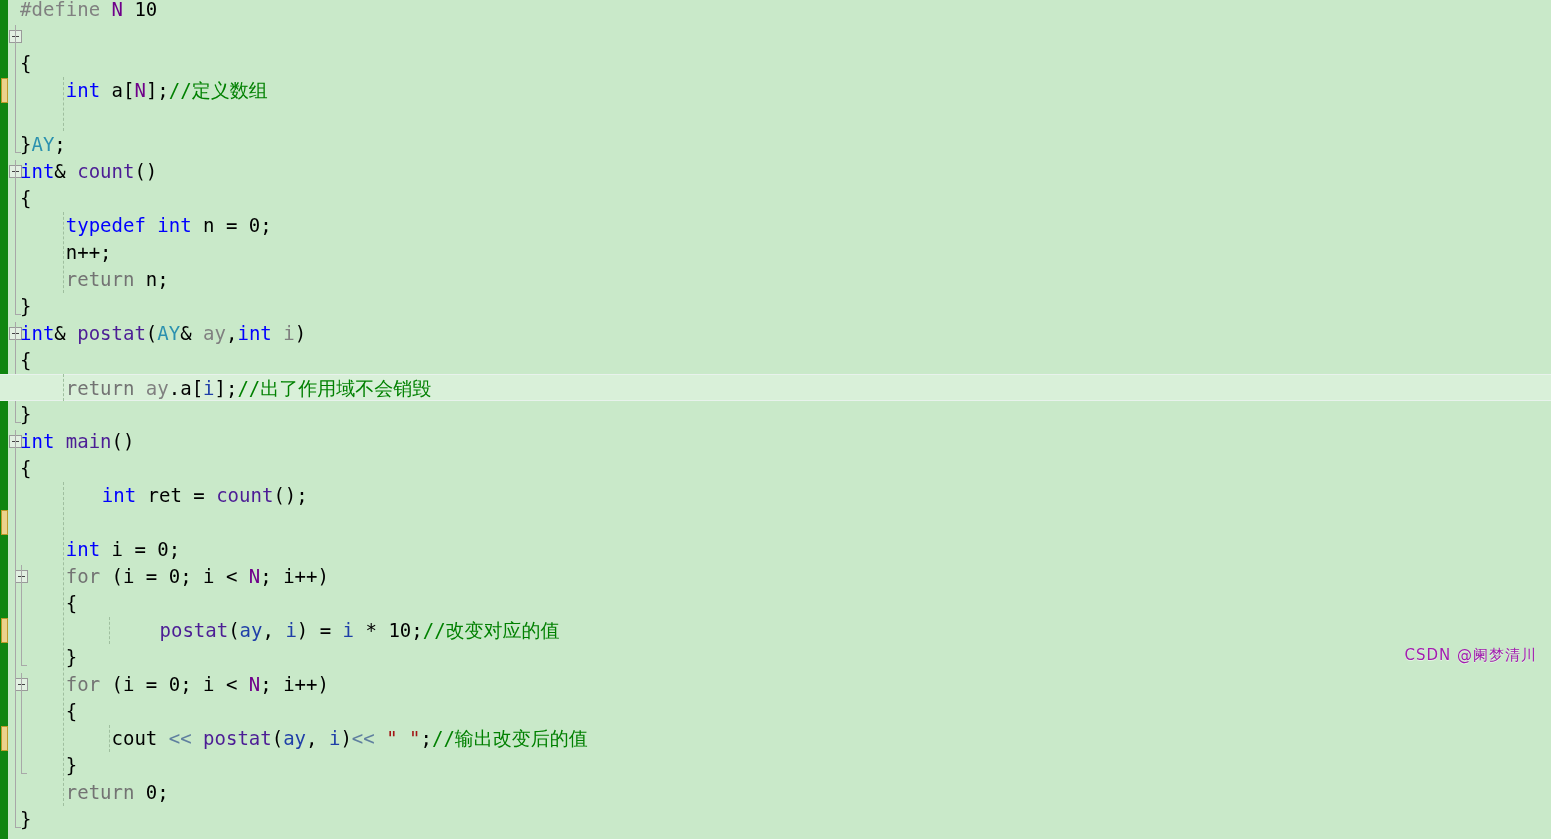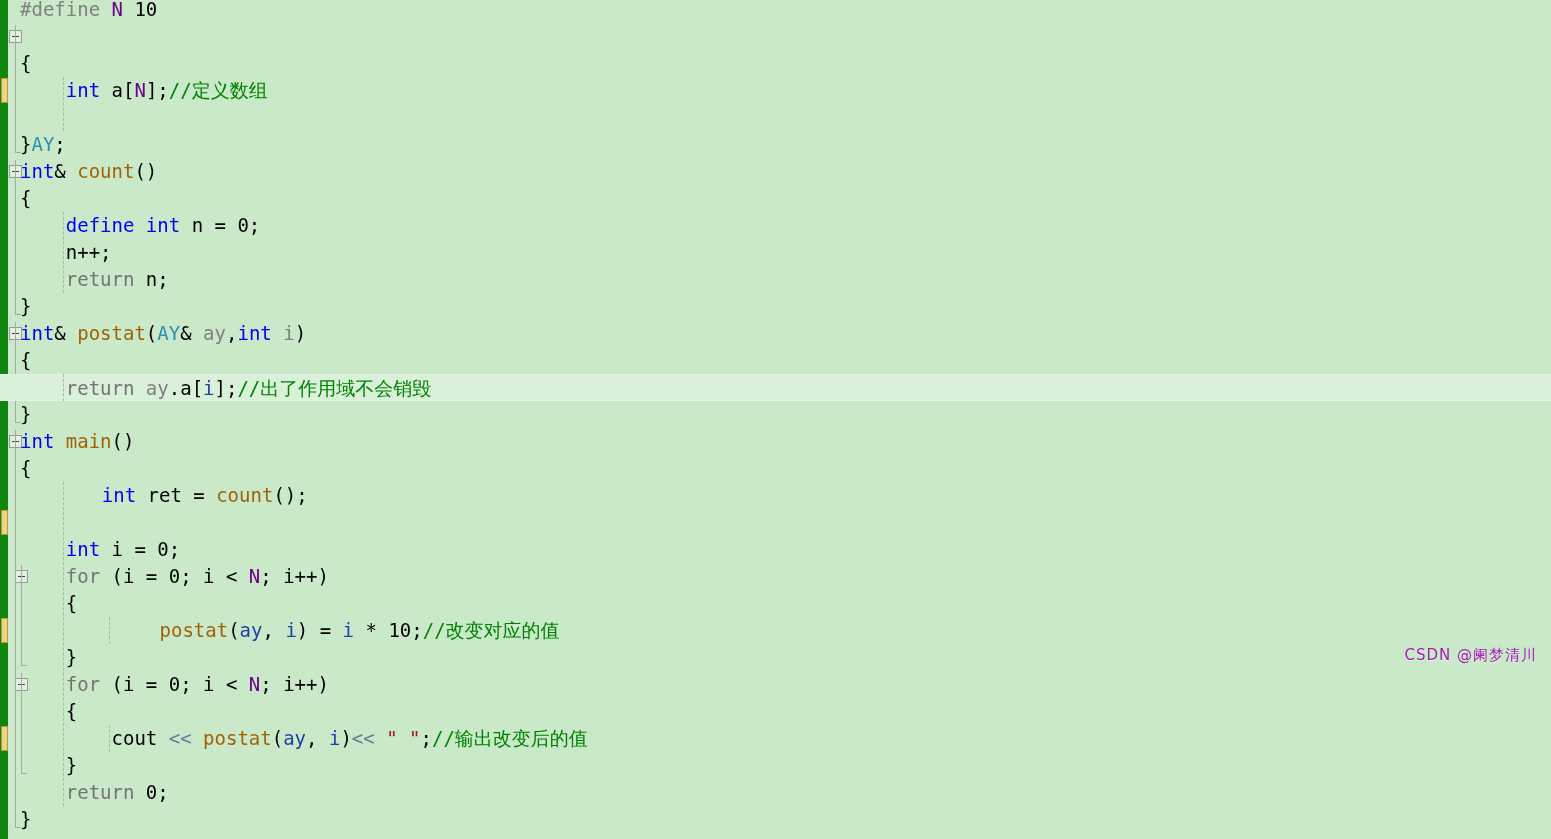--- a/index.html
+++ b/index.html
@@ -70,21 +70,21 @@
   .indent-guide{
     position:absolute;width:0;
     border-left:1px dashed #9fbf9f;
   }
   
   .k   {color:#0000ff;}            
   .ctl {color:#737373;}            
   .mac {color:#6f008a;}            
   .pre {color:#808080;}            
   .typ {color:#2b91af;}            
-  .fn  {color:#a16207;}            
+  .fn  {color:#4c1d95;}            
   .par {color:#808080;}            
   .var {color:#1f3fa8;}            
   .cmt {color:#008000;}            
   .str {color:#a31515;}            
   .op  {color:#5f7f9f;}            
   .pl  {color:#000000;}            
   
   .watermark{
     position:absolute;right:14px;bottom:8px;
     font-family:"DejaVu Sans","Liberation Sans",sans-serif;
@@ -130,21 +130,21 @@
       <div class="fold-end" style="left: 13px; top: 773px; width: 6px;"></div>
     </div>
 
   <div class="code" id="code">
       <div class="line" style="top: -4px;"><span class="txt"><span class="pre">#define </span><span class="mac">N</span><span class="pl"> </span><span class="pl">10</span></span></div>
       <div class="line" style="top: 50px;"><span class="txt"><span class="pl">{</span></span></div>
       <div class="line" style="top: 77px;"><span class="txt"><span class="pl">    </span><span class="k">int</span><span class="pl"> a[</span><span class="mac">N</span><span class="pl">];</span><span class="cmt">//定义数组</span></span></div>
       <div class="line" style="top: 131px;"><span class="txt"><span class="pl">}</span><span class="typ">AY</span><span class="pl">;</span></span></div>
       <div class="line" style="top: 158px;"><span class="txt"><span class="k">int</span><span class="pl">&amp; </span><span class="fn">count</span><span class="pl">()</span></span></div>
       <div class="line" style="top: 185px;"><span class="txt"><span class="pl">{</span></span></div>
-      <div class="line" style="top: 212px;"><span class="txt"><span class="pl">    </span><span class="k">define</span><span class="pl"> </span><span class="k">int</span><span class="pl"> n = 0;</span></span></div>
+      <div class="line" style="top: 212px;"><span class="txt"><span class="pl">    </span><span class="k">typedef</span><span class="pl"> </span><span class="k">int</span><span class="pl"> n = 0;</span></span></div>
       <div class="line" style="top: 239px;"><span class="txt"><span class="pl">    n++;</span></span></div>
       <div class="line" style="top: 266px;"><span class="txt"><span class="pl">    </span><span class="ctl">return</span><span class="pl"> n;</span></span></div>
       <div class="line" style="top: 293px;"><span class="txt"><span class="pl">}</span></span></div>
       <div class="line" style="top: 320px;"><span class="txt"><span class="k">int</span><span class="pl">&amp; </span><span class="fn">postat</span><span class="pl">(</span><span class="typ">AY</span><span class="pl">&amp; </span><span class="par">ay</span><span class="pl">,</span><span class="k">int</span><span class="pl"> </span><span class="par">i</span><span class="pl">)</span></span></div>
       <div class="line" style="top: 347px;"><span class="txt"><span class="pl">{</span></span></div>
       <div class="line current" style="top: 374px; padding-left: 36px;"><span class="txt"><span class="pl">    </span><span class="ctl">return</span><span class="pl"> </span><span class="par">ay</span><span class="pl">.a[</span><span class="var">i</span><span class="pl">];</span><span class="cmt">//出了作用域不会销毁</span></span></div>
       <div class="line" style="top: 401px;"><span class="txt"><span class="pl">}</span></span></div>
       <div class="line" style="top: 428px;"><span class="txt"><span class="k">int</span><span class="pl"> </span><span class="fn">main</span><span class="pl">()</span></span></div>
       <div class="line" style="top: 455px;"><span class="txt"><span class="pl">{</span></span></div>
       <div class="line" style="top: 482px; margin-left: 36px;"><span class="txt"><span class="pl">    </span><span class="k">int</span><span class="pl"> ret = </span><span class="fn">count</span><span class="pl">();</span></span></div>

